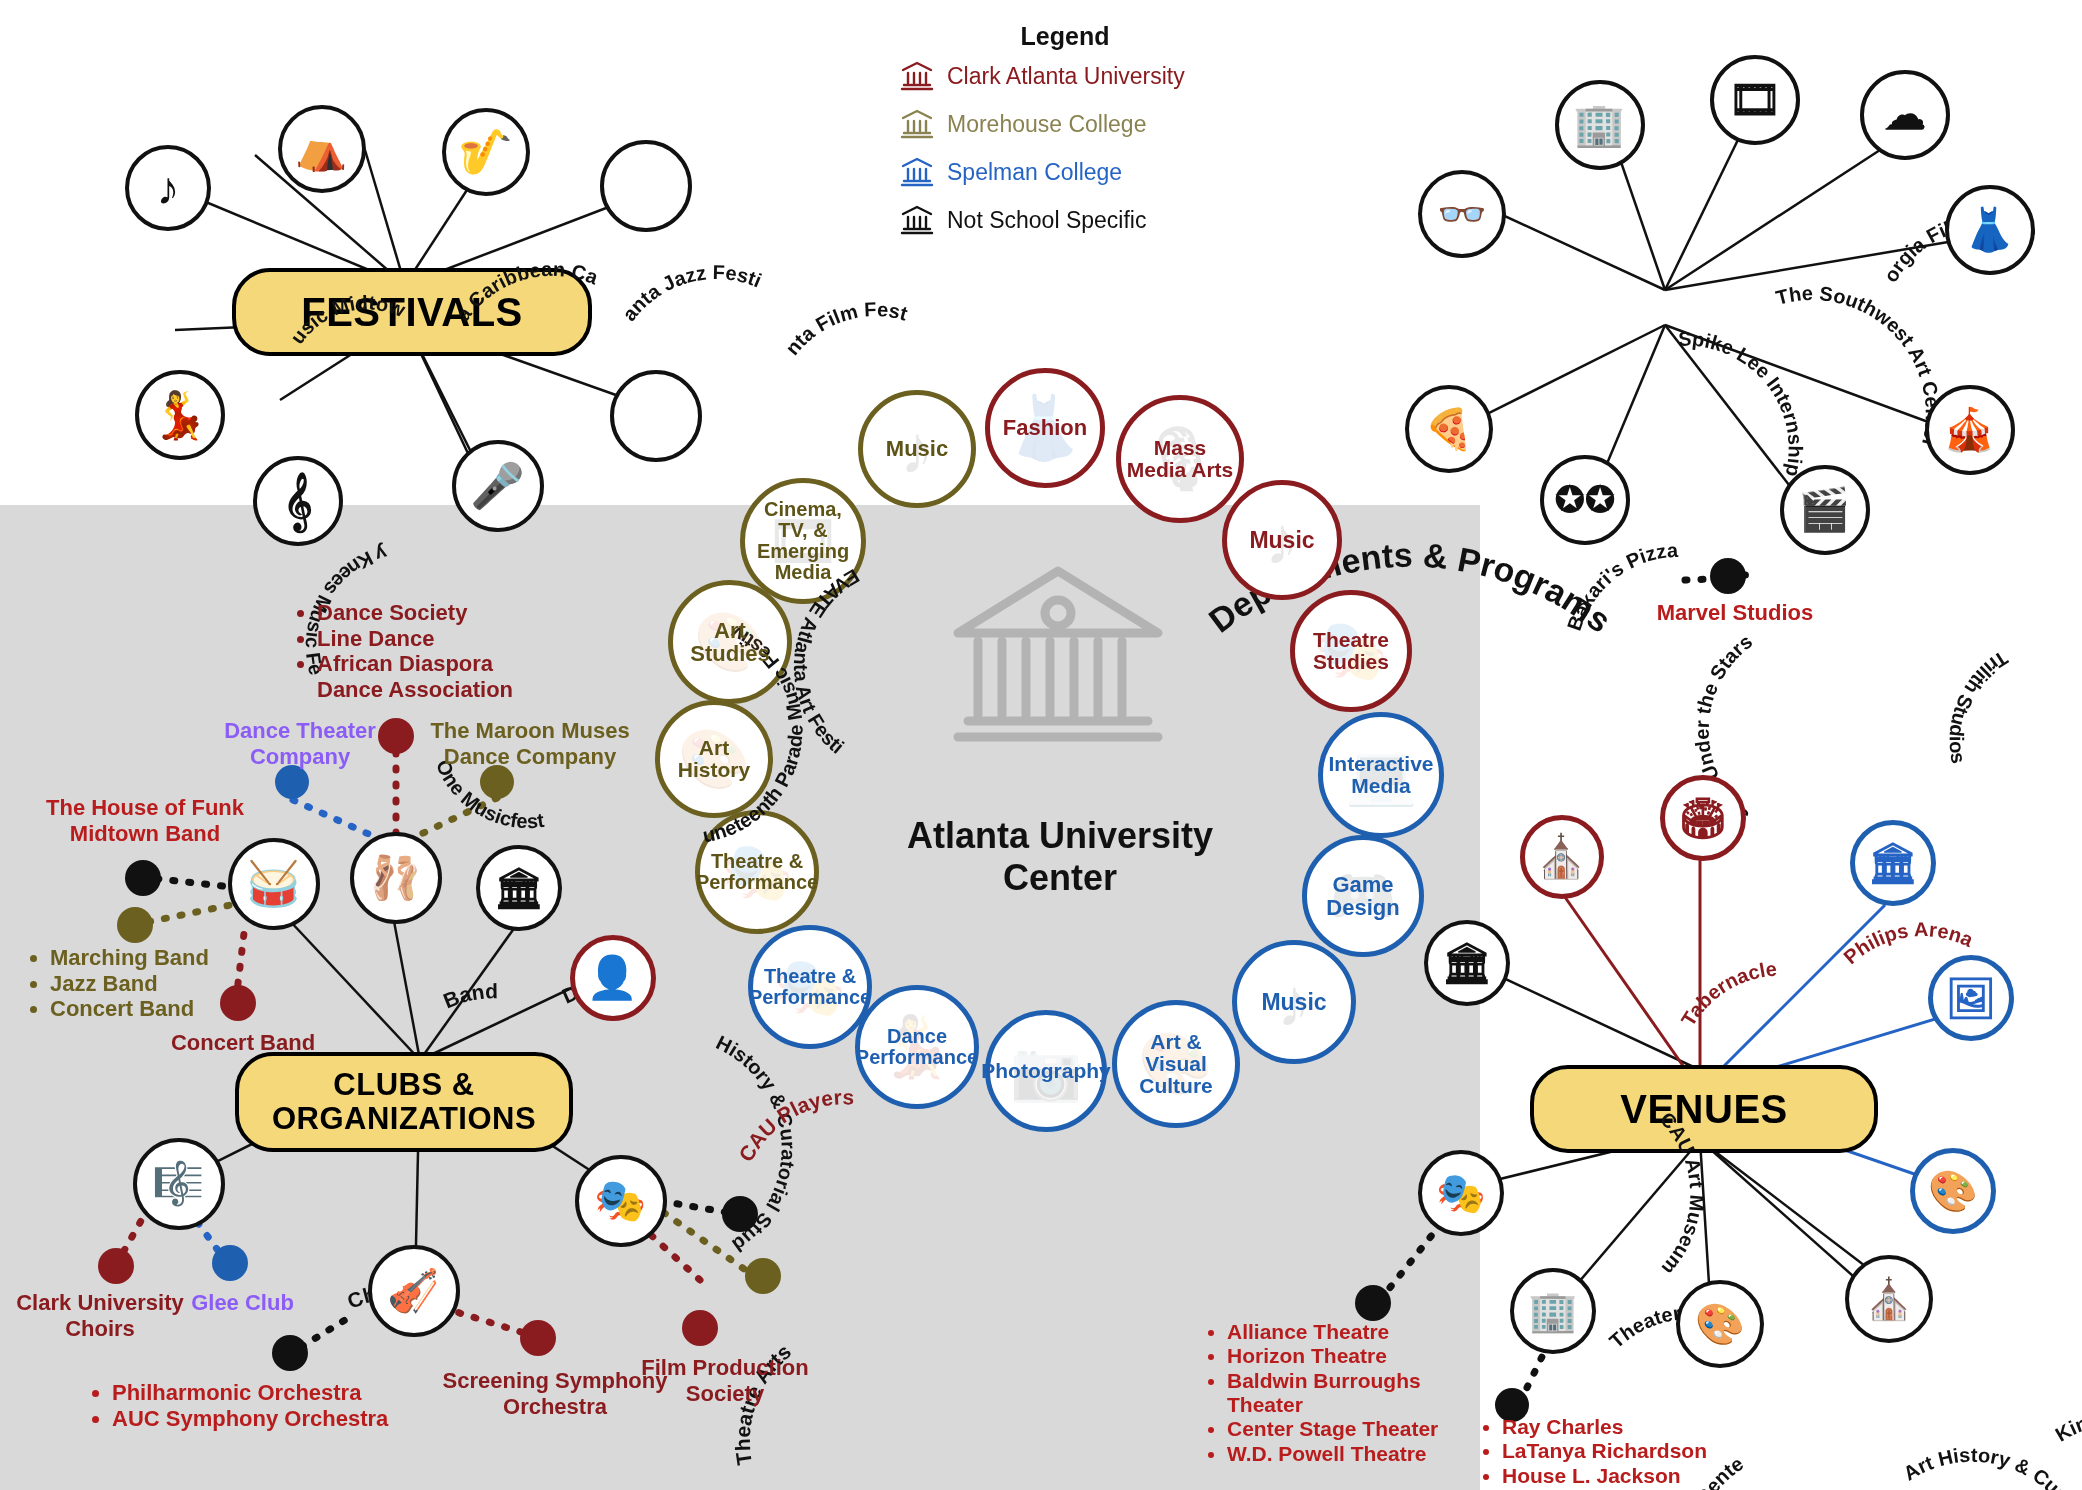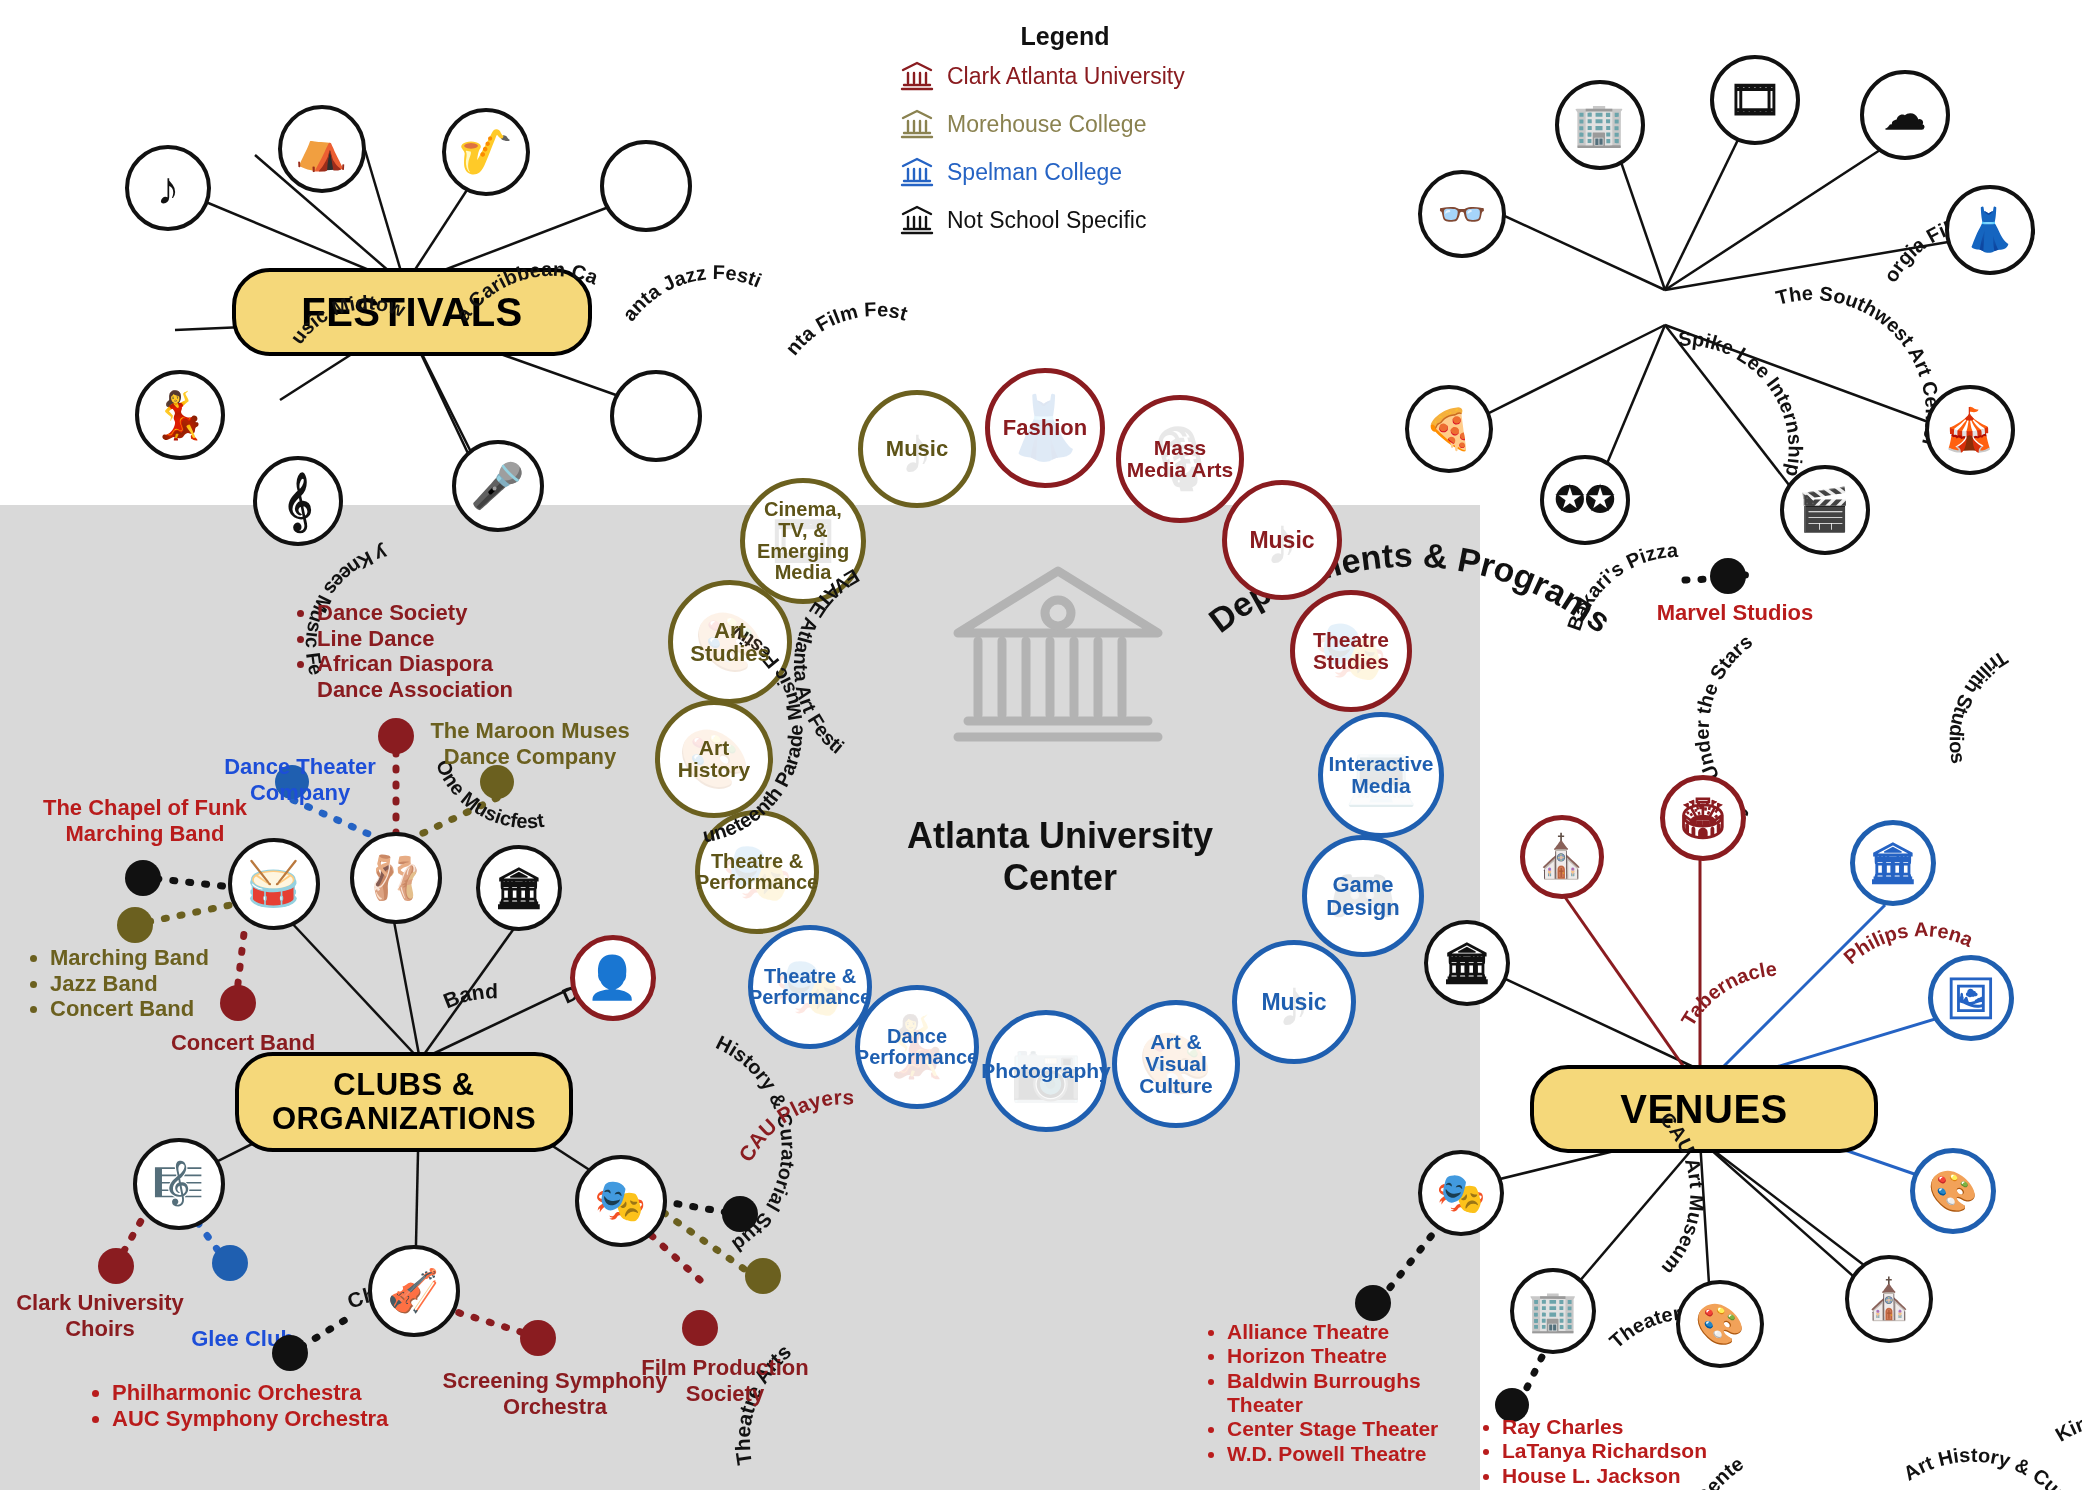--- a/index.html
+++ b/index.html
@@ -47,21 +47,21 @@
 
   
   .dot{position:absolute;border-radius:50%;}
 
   
   .tb{position:absolute;font-weight:bold;line-height:1.16;}
   .tb ul{margin:0;padding-left:22px;}
   .tb li{margin:0;}
   .c-cau{color:#8a1c20;}
   .c-more{color:#6b601f;}
-  .c-spel{color:#1d4ed8;margin-top:36px;}
+  .c-spel{color:#8b5cf6;}
   .c-bk{color:#b91c1c;}
 
   
   #legend{position:absolute;left:900px;top:22px;width:330px;}
   #legend .ttl{font-weight:bold;font-size:25px;text-align:center;margin-bottom:7px;}
   #legend .row{display:flex;align-items:center;gap:13px;margin-bottom:12px;height:36px;}
   #legend .row span.t{font-size:23px;}
 
   .bankicon{display:inline-block;width:34px;height:30px;flex:0 0 34px;}
   .center-title{
@@ -744,21 +744,21 @@
       <li>Line Dance</li>
       <li>African Diaspora Dance Association</li>
     </ul>
   </div>
   <div class="dot" style="left:378px;top:718px;width:36px;height:36px;background:#8a1c20;"></div>
   <div class="dot" style="left:275px;top:765px;width:34px;height:34px;background:#1f5fb0;"></div>
   <div class="tb c-spel" style="left:200px;top:718px;width:200px;font-size:22px;text-align:center;">Dance Theater Company</div>
   <div class="dot" style="left:480px;top:765px;width:34px;height:34px;background:#6b601f;"></div>
   <div class="tb c-more" style="left:430px;top:718px;width:200px;font-size:22px;text-align:center;">The Maroon Muses Dance Company</div>
 
-  <div class="tb c-bk" style="left:35px;top:795px;width:220px;font-size:22px;text-align:center;">The Chapel of Funk Marching Band</div>
+  <div class="tb c-bk" style="left:35px;top:795px;width:220px;font-size:22px;text-align:center;">The House of Funk Midtown Band</div>
   <div class="dot" style="left:125px;top:860px;width:36px;height:36px;background:#111;"></div>
   <div class="dot" style="left:117px;top:907px;width:36px;height:36px;background:#6b601f;"></div>
   <div class="tb c-more" style="left:28px;top:945px;width:230px;font-size:22px;">
     <ul>
       <li>Marching Band</li>
       <li>Jazz Band</li>
       <li>Concert Band</li>
     </ul>
   </div>
   <div class="dot" style="left:220px;top:985px;width:36px;height:36px;background:#8a1c20;"></div>

